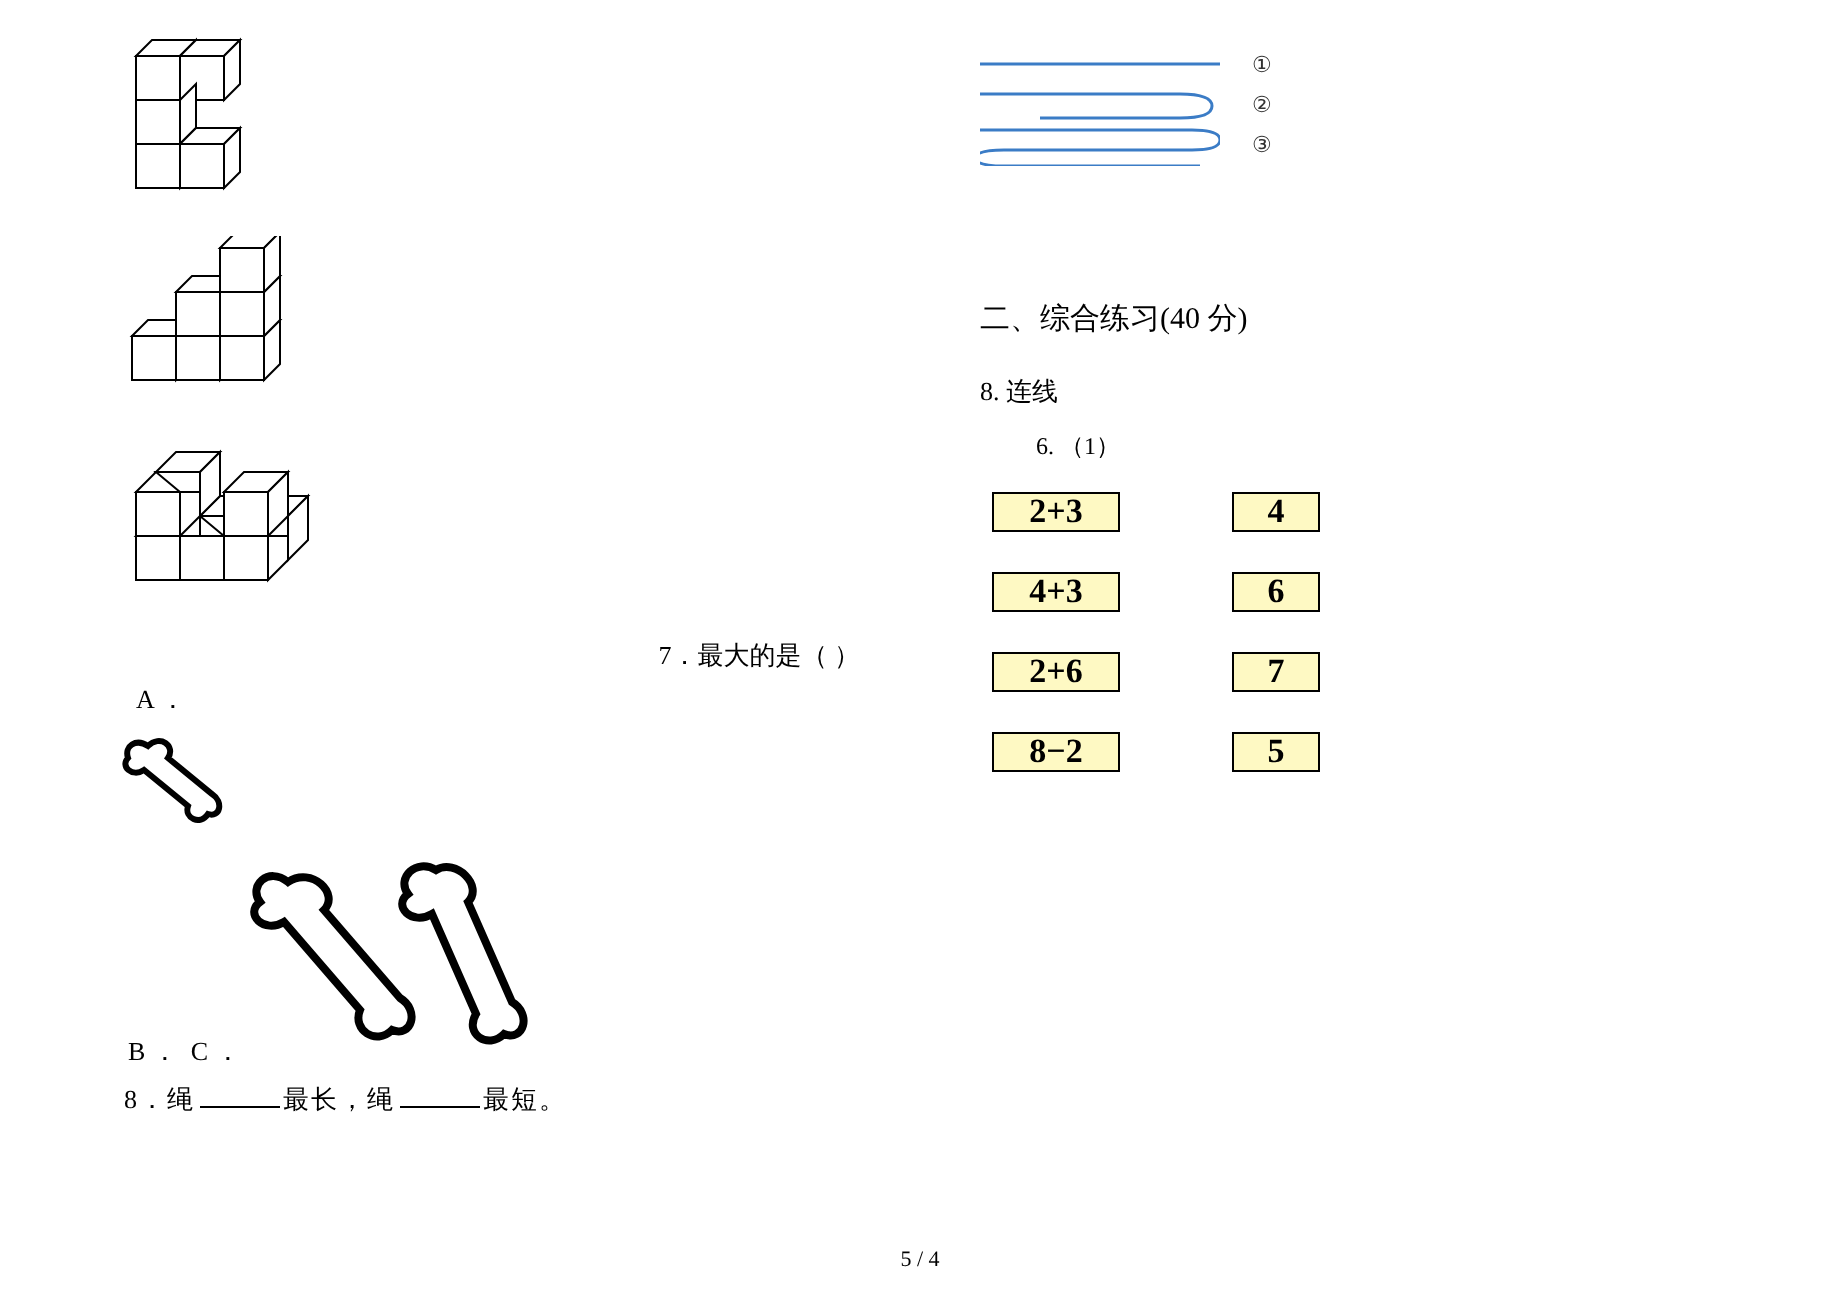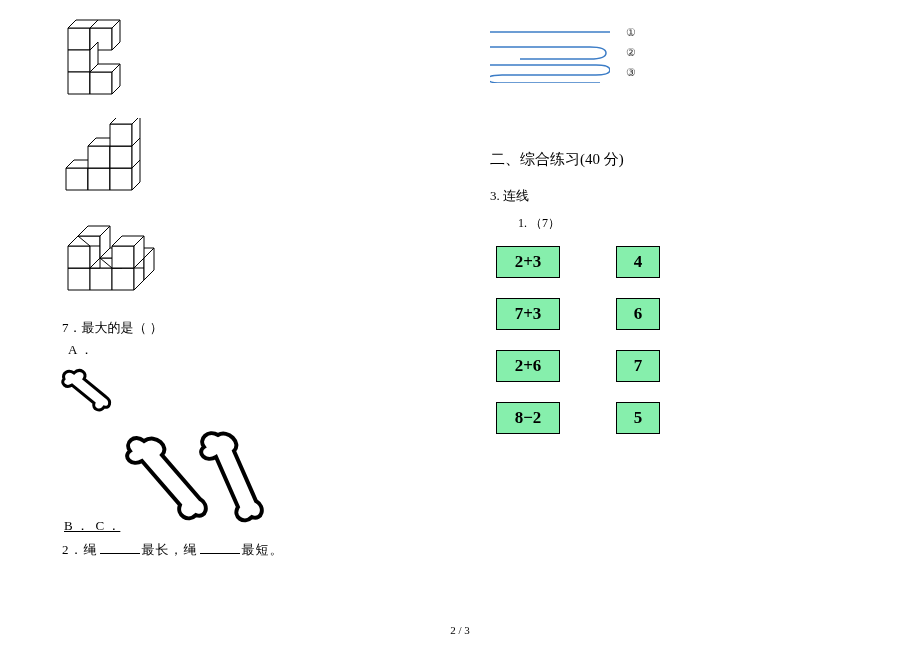--- a/index.html
+++ b/index.html
@@ -21,24 +21,24 @@
     .col {
       flex: 1;
       padding: 10px 40px 0 60px;
       position: relative;
     }
     .col-right {
       padding: 10px 60px 0 20px;
     }
     .cubes-block { margin-bottom: 8px; }
     .cubes-svg { display: block; }
-    .q7-label { margin: 8px 0 4px 2px; }
+    .q7-label { margin: 8px 0 4px 2px; text-align: right; }
     .opt-a { margin: 4px 0 4px 8px; }
     .bone-small-wrap { margin: 2px 0 6px 0; }
-    .bone-row { display:flex; align-items:flex-end; gap:4px;text-decoration:underline; }
+    .bone-row { display:flex; align-items:flex-end; gap:4px; }
     .opt-bc { margin-left: 4px; white-space: pre; }
     .q8 { margin: 6px 0 0 2px; letter-spacing: 1px; }
     .blank {
       display: inline-block;
       border-bottom: 1px solid #000;
       width: 40px;
       height: 12px;
       vertical-align: baseline;
       margin: 0 2px;
     }
@@ -64,28 +64,28 @@
       gap: 56px;
       margin-left: 6px;
     }
     .match-col {
       display: flex;
       flex-direction: column;
       gap: 20px;
     }
     .cell {
       width: 64px;
-      height: 32px;
+      height: 20px;
       border: 1.5px solid #000;
       display: flex;
       align-items: center;
       justify-content: center;
       font-size: 17px;
       font-weight: 700;
-      background: #86efac;
+      background: #fef9c3;
     }
     .cell-right { width: 44px; }
     .footer {
       position: absolute;
       bottom: 14px;
       left: 0;
       width: 100%;
       text-align: center;
       font-size: 11px;
     }
@@ -188,21 +188,21 @@
         <g stroke="#000" stroke-width="4" fill="#fff">
           <path d="M20 16 C10 8 0 18 6 26 C-2 32 8 42 18 36 L56 80 C52 90 64 98 72 90 C82 94 86 80 76 74 L38 30 C46 22 32 8 20 16 Z"></path>
         </g>
         <g stroke="#000" stroke-width="4" fill="#fff" transform="translate(70,4)">
           <path d="M24 6 C14 0 4 10 10 18 C2 24 12 34 22 28 L44 78 C38 88 50 96 58 88 C68 92 72 78 62 72 L40 22 C48 14 34 0 24 6 Z"></path>
         </g>
       </svg>
     </div>
 
     <div class="q8">
-      <span>2．绳</span><span class="blank"></span><span>最长，绳</span><span class="blank"></span><span>最短。</span>
+      <span>8．绳</span><span class="blank"></span><span>最长，绳</span><span class="blank"></span><span>最短。</span>
     </div>
   </div>
 
   <div class="col col-right">
 
     <div class="ropes-wrap">
       <div class="rope-row">
         <svg width="120" height="6">
           <line x1="0" y1="3" x2="120" y2="3" stroke="#3b7cc6" stroke-width="1.5"></line>
         </svg>
@@ -216,33 +216,33 @@
       </div>
       <div class="rope-row">
         <svg width="120" height="22">
           <path d="M0 4 L106 4 Q120 4 120 9 Q120 14 106 14 L12 14 Q-2 14 -2 18 Q-2 22 12 22 L110 22" stroke="#3b7cc6" stroke-width="1.5" fill="none"></path>
         </svg>
         <span class="circ-num">③</span>
       </div>
     </div>
 
     <div class="s2-heading">二、综合练习(40 分)</div>
-    <div class="q9-label">3. 连线</div>
-    <div class="q9-sub">1. （7）</div>
+    <div class="q9-label">8. 连线</div>
+    <div class="q9-sub">6. （1）</div>
 
     <div class="match-area">
       <div class="match-col">
         <div class="cell">2+3</div>
-        <div class="cell">7+3</div>
+        <div class="cell">4+3</div>
         <div class="cell">2+6</div>
         <div class="cell">8−2</div>
       </div>
       <div class="match-col">
         <div class="cell cell-right">4</div>
         <div class="cell cell-right">6</div>
         <div class="cell cell-right">7</div>
         <div class="cell cell-right">5</div>
       </div>
     </div>
   </div>
 </div>
 
-<div class="footer">2 / 3</div>
+<div class="footer">5 / 4</div>
 
 </body></html>

